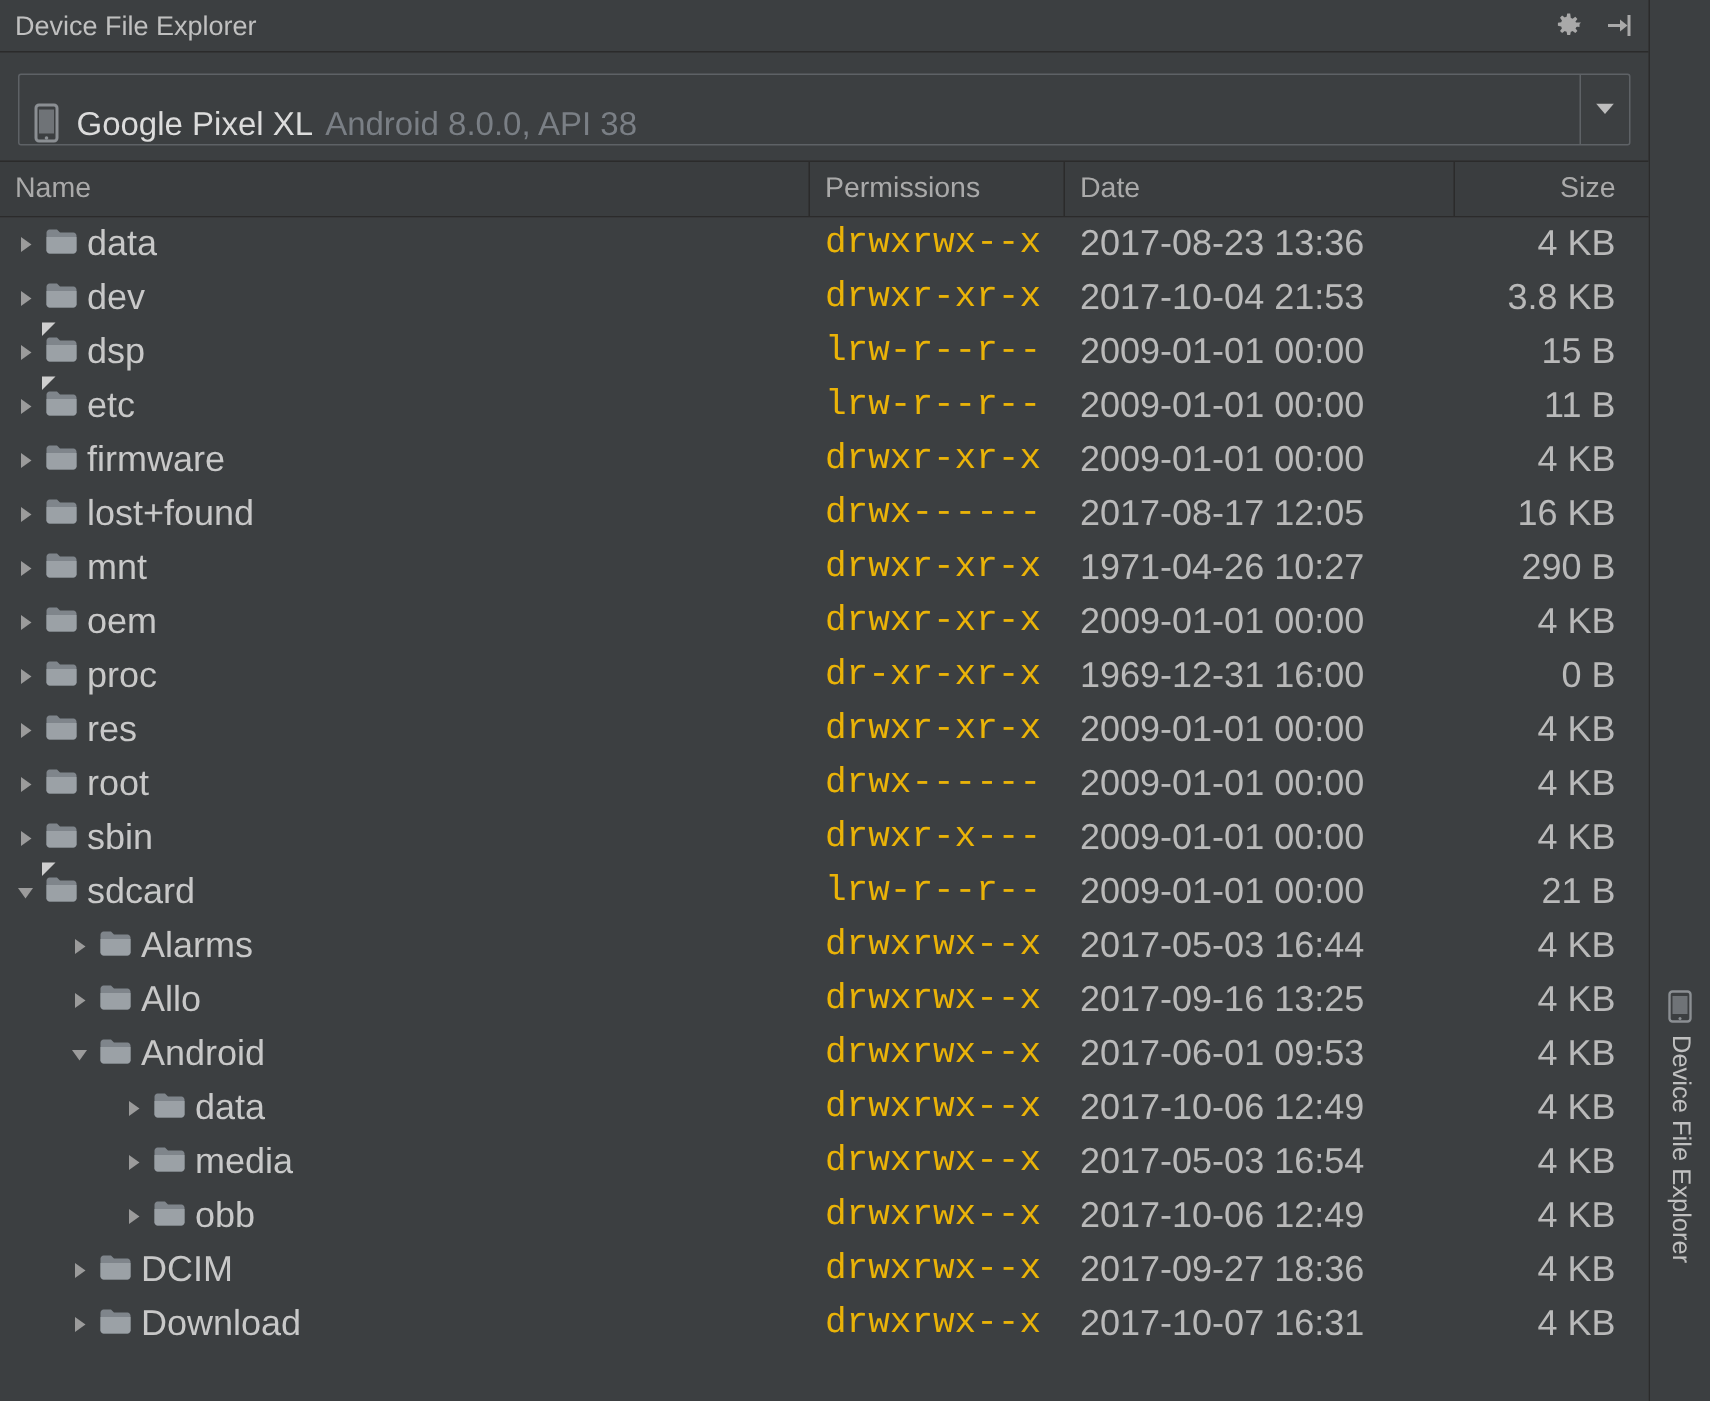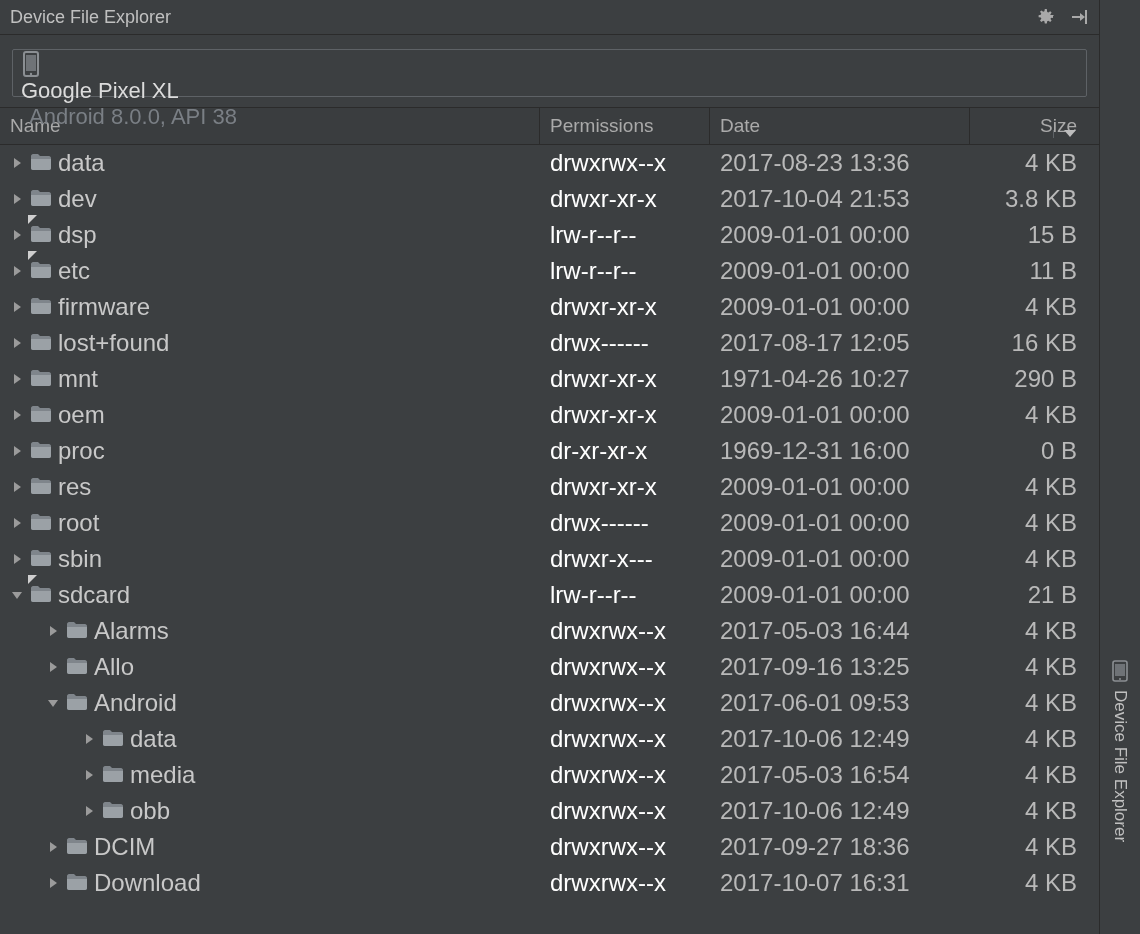--- a/index.html
+++ b/index.html
@@ -37,25 +37,24 @@
   .titlebar .icons{display:flex;align-items:center;gap:14px;}
   .icon svg{display:block;}
   .device-selector{
     margin:14px 12px 10px 12px;
     height:48px;
     box-sizing:border-box;
     border:1px solid #5e6266;
     border-radius:2px;
     background:#3c3f41;
     display:flex;
-    align-items:flex-start;
+    align-items:flex-end;
     padding:0 0 0 8px;
     font-size:22px;
     position:relative;
-    flex-direction:column;
   }
   .device-selector .dev-icon{margin-right:10px;flex:0 0 auto;}
   .device-selector .dev-name{color:#dcdcdc;}
   .device-selector .dev-sub{color:#7a7f85;margin-left:8px;}
   .device-selector .dropdown{
     width:32px;height:100%;
     border-left:1px solid #5e6266;
     display:flex;align-items:center;justify-content:center;
     margin-left:auto;
   }
@@ -84,21 +83,21 @@
     background:#3c3f41;
   }
   .row{
     display:flex;
     height:36px;
     line-height:36px;
     font-size:24px;
     color:#c8c8c8;
   }
   .row .c-name{width:540px;box-sizing:border-box;display:flex;align-items:center;}
-  .row .c-perm{width:170px;box-sizing:border-box;padding-left:10px;color:#ffffff;}
+  .row .c-perm{width:170px;box-sizing:border-box;padding-left:10px;color:#eab308;font-family:Liberation Mono, monospace;}
   .row .c-date{width:260px;box-sizing:border-box;padding-left:10px;color:#b9b9b9;}
   .row .c-size{flex:1;text-align:right;padding-right:22px;color:#b9b9b9;}
   .expand{
     width:14px;height:14px;margin-right:6px;flex:0 0 auto;
     display:flex;align-items:center;justify-content:center;
   }
   .folder-icon{margin-right:6px;flex:0 0 auto;}
   .link-badge{position:relative;}
   .link-badge::after{
     content:"";

